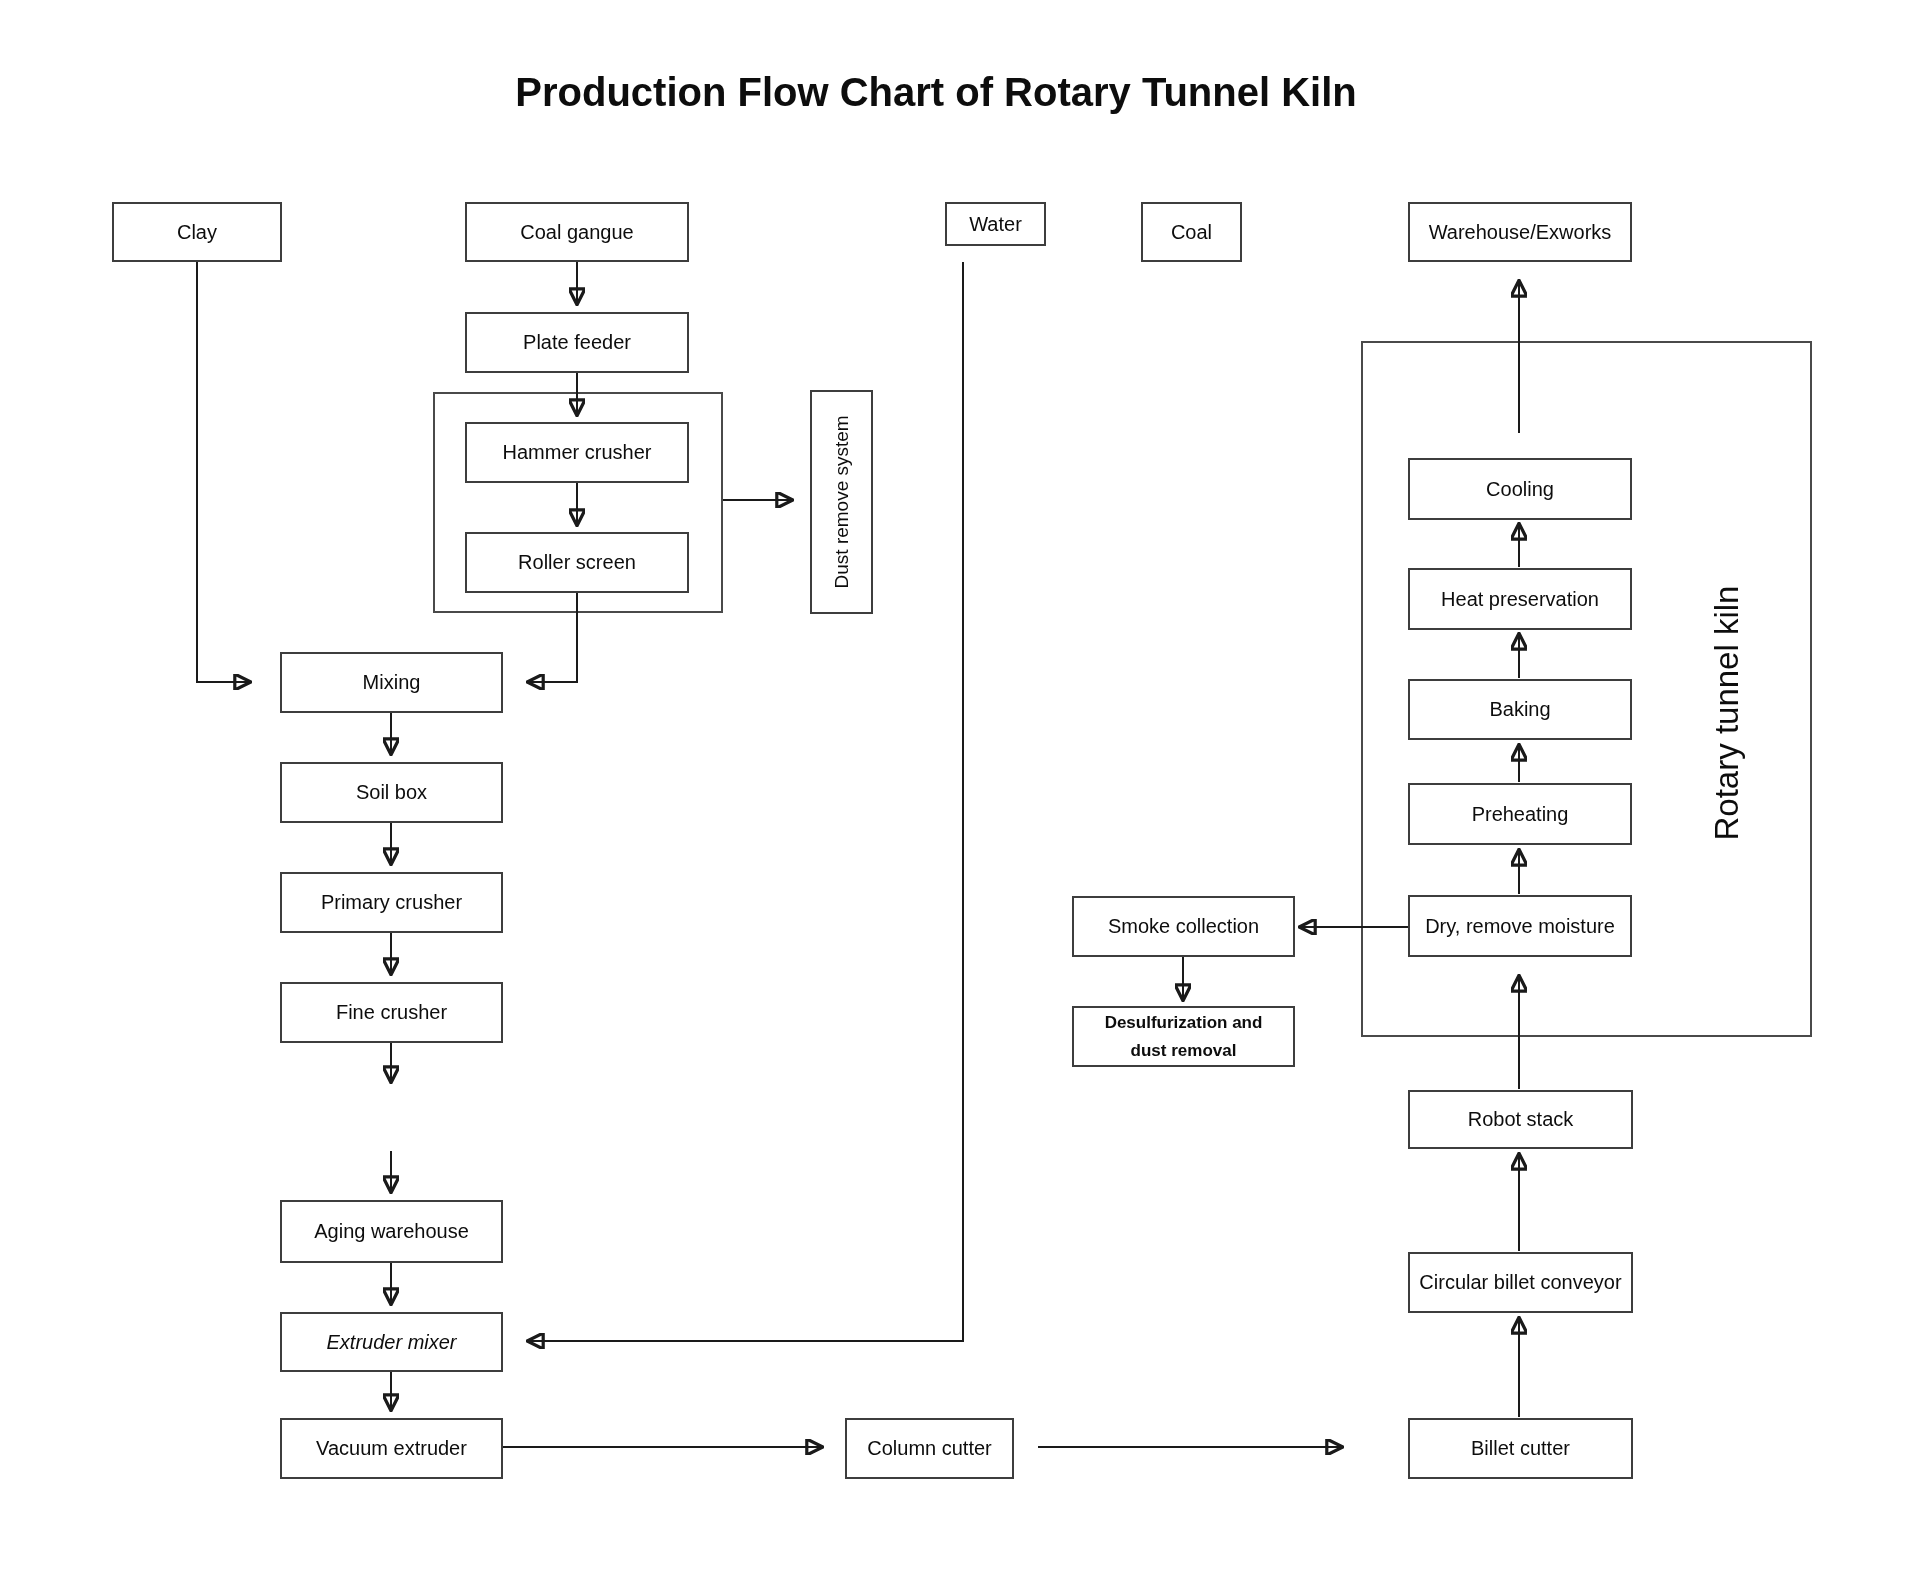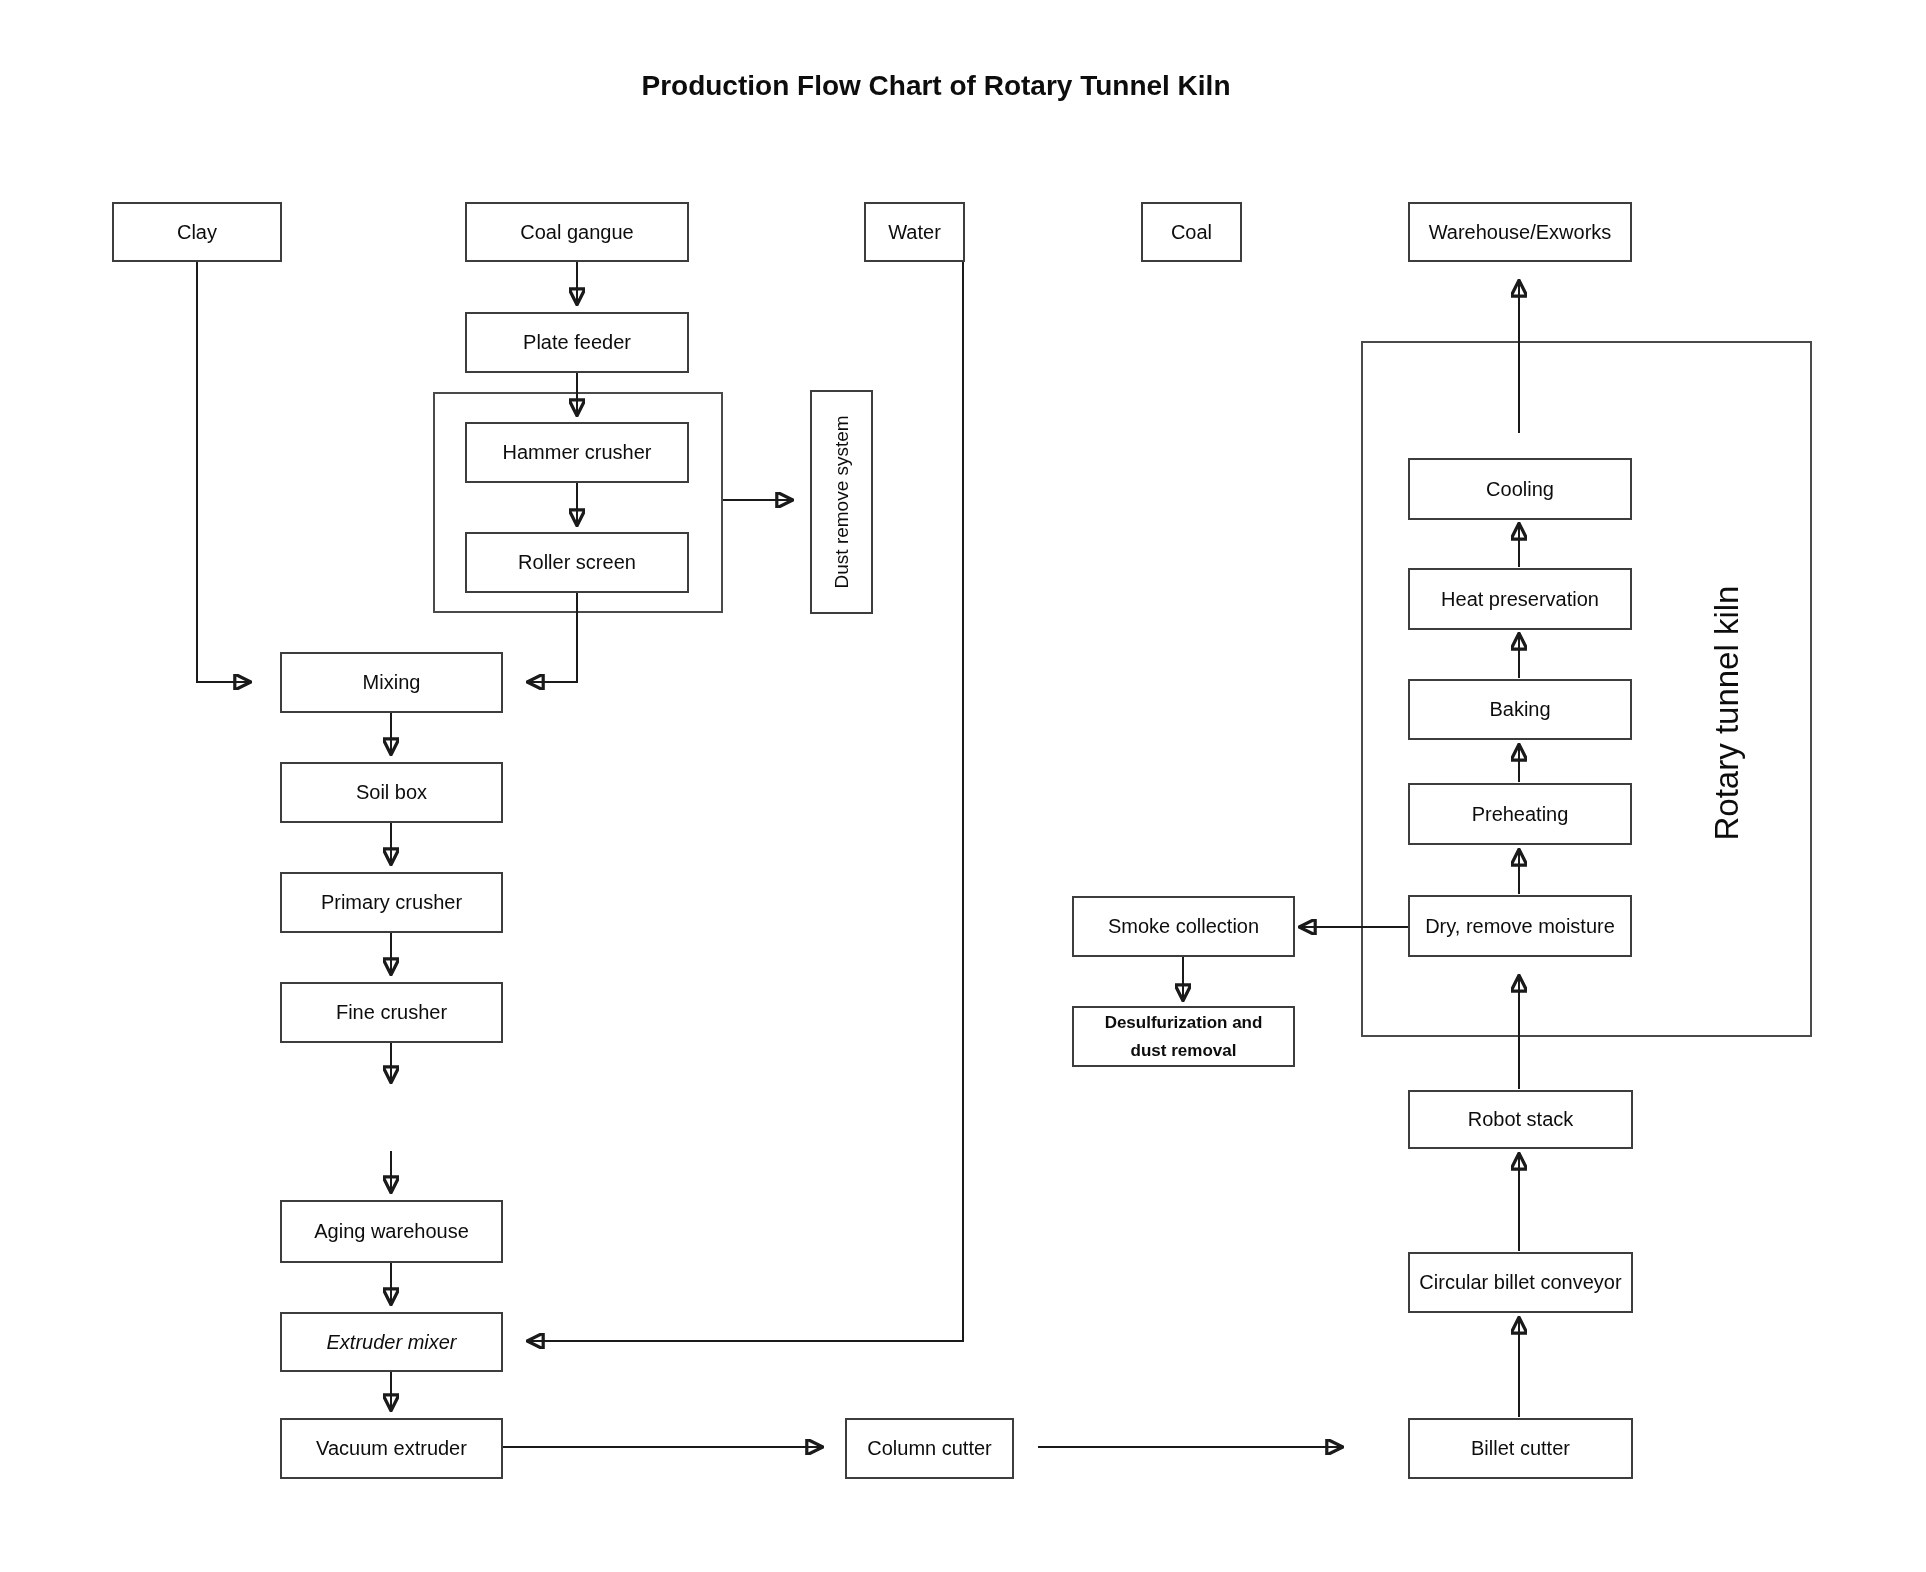--- a/index.html
+++ b/index.html
@@ -8,21 +8,21 @@
     width:1926px;height:1572px;
     background:#ffffff;
     font-family:"Liberation Sans", sans-serif;
     color:#111111;
     overflow:hidden;
   }
   .diagram-title{
     position:absolute;
     left:0;top:70px;width:1872px;
     text-align:center;
-    font-size:28px;
+    font-size:40px;
     font-weight:600;
     letter-spacing:0px;
     color:#0d0d0d;
   }
   .node{
     position:absolute;
     box-sizing:border-box;
     background:#ffffff;
     border:2px solid #3d3d3d;
     display:flex;
@@ -117,21 +117,21 @@
     <path d="M1408,927 H1300" marker-end="url(#ah)"></path>
     <path d="M1183,957 V1000" marker-end="url(#ah)"></path>
   </svg>
 
   <div class="node" style="left:112px;top:202px;width:170px;height:60px;">
     <span>Clay</span>
   </div>
   <div class="node" style="left:465px;top:202px;width:224px;height:60px;">
     <span>Coal gangue</span>
   </div>
-  <div class="node" style="left:864px;top:202px;width:101px;height:60px;">
+  <div class="node" style="left:945px;top:202px;width:101px;height:44px;">
     <span>Water</span>
   </div>
   <div class="node" style="left:1141px;top:202px;width:101px;height:60px;">
     <span>Coal</span>
   </div>
   <div class="node" style="left:1408px;top:202px;width:224px;height:60px;">
     <span>Warehouse/Exworks</span>
   </div>
 
   <div class="node" style="left:465px;top:312px;width:224px;height:61px;">

